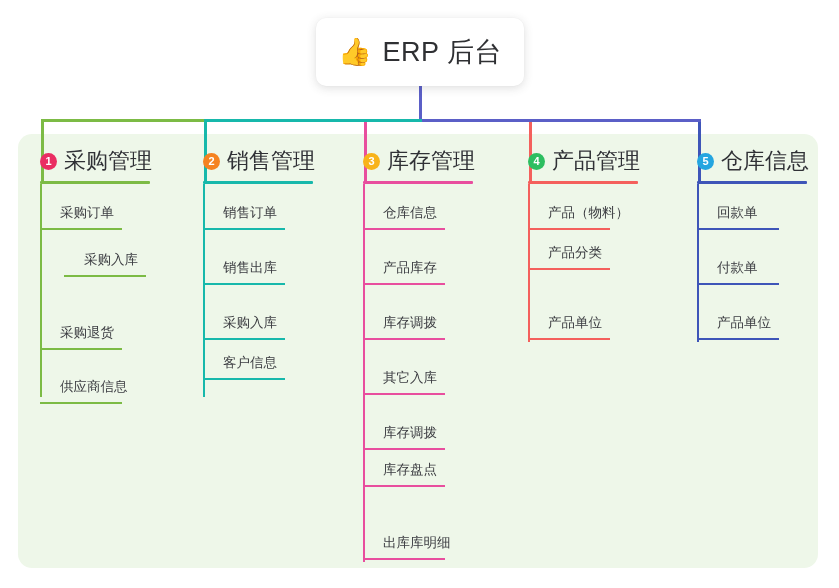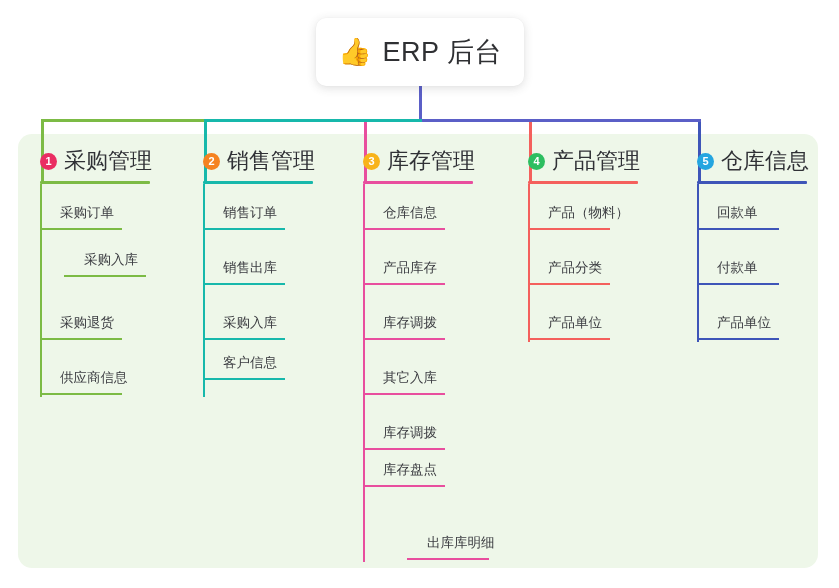--- a/index.html
+++ b/index.html
@@ -108,25 +108,25 @@
         <div class="head-rule" style="background: rgb(124, 187, 69);"></div>
         <div class="trunk" style="background: rgb(124, 187, 69); height: 213px;"></div>
         <div class="item" style="top: 48px; height: 34px; width: 110px; text-align: center;">
           <span class="item-label">采购订单</span>
           <div class="item-rule" style="background: rgb(124, 187, 69);"></div>
         </div>
         <div class="item" style="top: 95px; height: 34px; width: 110px; margin-left: 24px;">
           <span class="item-label">采购入库</span>
           <div class="item-rule" style="background: rgb(124, 187, 69);"></div>
         </div>
-        <div class="item" style="top: 158px; height: 34px; width: 110px;">
+        <div class="item" style="top: 168px; height: 34px; width: 110px;">
           <span class="item-label">采购退货</span>
           <div class="item-rule" style="background: rgb(124, 187, 69);"></div>
         </div>
-        <div class="item" style="top: 213px; height: 34px; width: 110px;">
+        <div class="item" style="top: 222px; height: 34px; width: 110px;">
           <span class="item-label">供应商信息</span>
           <div class="item-rule" style="background: rgb(124, 187, 69);"></div>
         </div>
       </div>
       <div class="col" style="left: 203px; top: 148px;">
         <div class="col-head">
           <span class="badge" style="background: rgb(245, 130, 32);">2</span>
           <span class="col-title">销售管理</span>
         </div>
         <div class="head-rule" style="background: rgb(23, 184, 171);"></div>
@@ -172,37 +172,37 @@
           <div class="item-rule" style="background: rgb(232, 78, 158);"></div>
         </div>
         <div class="item" style="top: 268px; height: 34px; width: 110px;">
           <span class="item-label">库存调拨</span>
           <div class="item-rule" style="background: rgb(232, 78, 158);"></div>
         </div>
         <div class="item" style="top: 305px; height: 34px; width: 110px;">
           <span class="item-label">库存盘点</span>
           <div class="item-rule" style="background: rgb(232, 78, 158);"></div>
         </div>
-        <div class="item" style="top: 378px; height: 34px; width: 110px; margin-left: 44px;">
+        <div class="item" style="top: 378px; height: 34px; width: 110px;">
           <span class="item-label">出库库明细</span>
           <div class="item-rule" style="background: rgb(232, 78, 158);"></div>
         </div>
       </div>
       <div class="col" style="left: 528px; top: 148px;">
         <div class="col-head">
           <span class="badge" style="background: rgb(45, 190, 96);">4</span>
           <span class="col-title">产品管理</span>
         </div>
         <div class="head-rule" style="background: rgb(244, 96, 92);"></div>
         <div class="trunk" style="background: rgb(244, 96, 92); height: 158px;"></div>
         <div class="item" style="top: 48px; height: 34px; width: 110px;">
           <span class="item-label">产品（物料）</span>
           <div class="item-rule" style="background: rgb(244, 96, 92);"></div>
         </div>
-        <div class="item" style="top: 103px; height: 34px; width: 110px; font-family: Liberation Serif, serif;">
+        <div class="item" style="top: 88px; height: 34px; width: 110px; font-family: Liberation Serif, serif;">
           <span class="item-label">产品分类</span>
           <div class="item-rule" style="background: rgb(244, 96, 92);"></div>
         </div>
         <div class="item" style="top: 158px; height: 34px; width: 110px;">
           <span class="item-label">产品单位</span>
           <div class="item-rule" style="background: rgb(244, 96, 92);"></div>
         </div>
       </div>
       <div class="col" style="left: 697px; top: 148px;">
         <div class="col-head">

